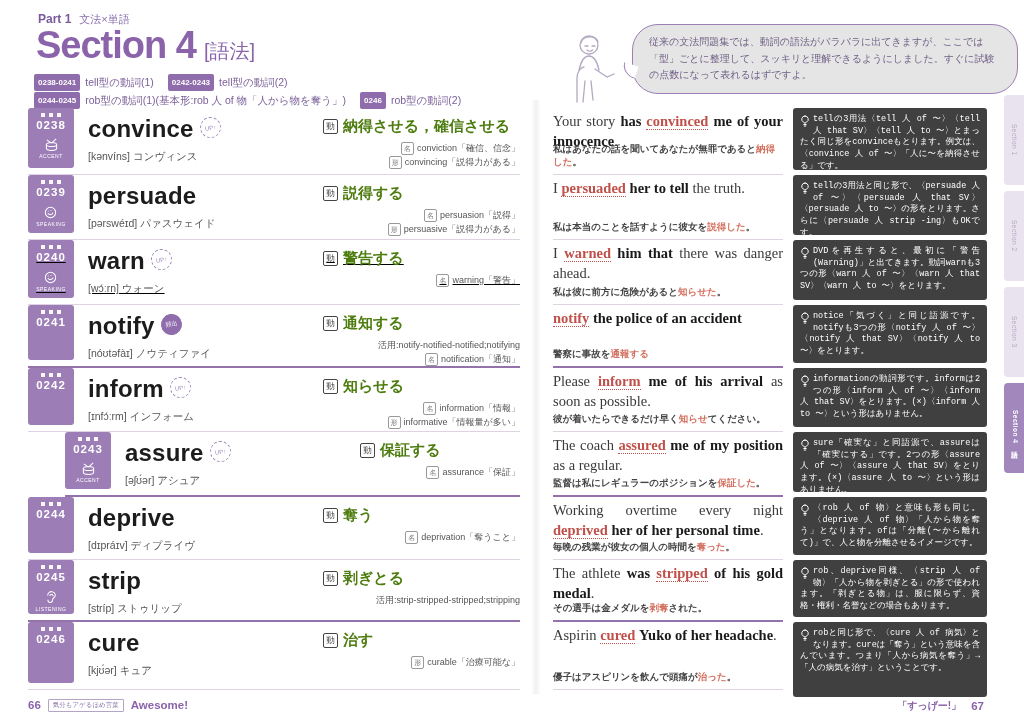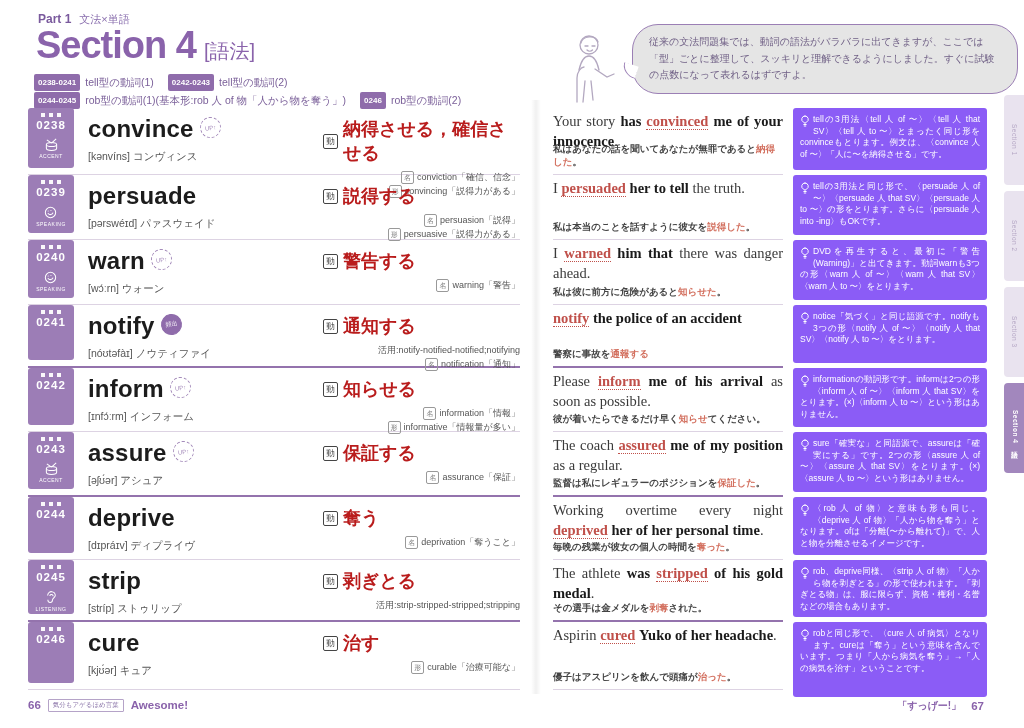--- a/index.html
+++ b/index.html
@@ -42,37 +42,37 @@
   .word{font-size:24px;font-weight:bold;color:#1c1c1c;letter-spacing:.2px;display:inline-block;}
   .badge{display:inline-grid;place-items:center;width:19px;height:19px;border-radius:50%;
          font-size:6px;margin-left:6px;vertical-align:8px;transform:rotate(-8deg);}
   .badge.up{border:1px dashed #a58cbb;color:#a58cbb;background:#fff;}
   .badge.hot{background:#8f6cab;color:#fff;border:1px solid #8f6cab;}
   .pron{font-size:10.5px;color:#555;margin-top:7px;}
   .meancol{flex:1;padding-top:9px;}
   .posline{display:flex;align-items:center;gap:5px;}
   .posbox{width:13px;height:13px;border:1px solid #444;border-radius:2px;color:#333;font-size:8.5px;
           line-height:13px;text-align:center;flex:0 0 13px;}
-  .meaning{font-size:18px;font-weight:bold;color:#b91c1c;}
+  .meaning{font-size:15px;font-weight:bold;color:#4d7c0f;}
   .subs{margin-top:6px;}
   .subline{font-size:9px;color:#555;line-height:1.5;display:flex;align-items:center;gap:3px;justify-content:flex-end;}
   .subbox{width:11px;height:11px;border:1px solid #999;border-radius:2px;color:#777;font-size:7px;
           line-height:11px;text-align:center;flex:0 0 11px;}
   
   .sent{position:relative;box-sizing:border-box;border-bottom:1px solid #ddd3e3;padding-top:4px;}
   .sent.group-end{border-bottom:2px solid #9473ad;}
   .en{font-family:"Liberation Serif","DejaVu Serif",serif;font-size:14.5px;line-height:1.35;
       color:#3a3a3a;margin:0;text-align:justify;}
   .en .en-b{font-weight:bold;color:#1a1a1a;}
   .en .en-k{font-weight:bold;color:#c0504a;border-bottom:1px dotted #c0504a;}
   .jp{position:absolute;bottom:5px;left:0;font-size:9.5px;color:#444;margin:0;font-weight:bold;}
   .jp .jp-k{color:#d3705f;}
   
-  .note{box-sizing:border-box;background:#8b5cf6;border-radius:3px;padding:6px 7px;margin-bottom:5px;
-        color:#fff;font-size:8.5px;line-height:1.38;overflow:hidden;text-align:justify;}
+  .note{box-sizing:border-box;background:#404040;border-radius:3px;padding:6px 7px;margin-bottom:5px;
+        color:#fff;font-size:8.5px;line-height:1.38;overflow:hidden;text-align:justify;font-family:Liberation Mono, monospace;}
   .note svg{float:left;margin:1px 3px 0 0;}
   
   .vtab{position:absolute;right:0;width:20px;height:90px;border-radius:4px 0 0 4px;
         writing-mode:vertical-rl;text-orientation:mixed;font-size:6.5px;display:flex;
         align-items:center;justify-content:center;letter-spacing:.5px;}
   .vtab.inactive{background:#e9e3ef;color:#b4a6c4;}
   .vtab.active{background:#a287bd;color:#fff;font-weight:bold;}
   
   .footer-l{position:absolute;left:28px;top:699px;display:flex;align-items:flex-start;gap:7px;}
   .pagenum{font-size:11.5px;font-weight:bold;color:#8a63ab;}
@@ -179,21 +179,21 @@
               <span class="subbox">名</span>
               <span>persuasion「説得」</span>
             </div>
             <div class="subline">
               <span class="subbox">形</span>
               <span>persuasive「説得力がある」</span>
             </div>
           </div>
         </div>
       </div>
-      <div class="vrow" style="height: 65px;">
+      <div class="vrow" style="height: 65px; text-decoration: underline;">
         <div class="numcell">
           <div class="dots">
             <i></i>
             <i></i>
             <i></i>
           </div>
           <div class="numtxt">0240</div>
           <div class="tagicon">
             <svg width="15" height="15" viewBox="0 0 16 16" fill="none" stroke="#fff" stroke-width="1.1" stroke-linecap="round">
               <circle cx="8" cy="8" r="5.5"></circle>
@@ -272,21 +272,21 @@
               <span class="subbox">名</span>
               <span>information「情報」</span>
             </div>
             <div class="subline">
               <span class="subbox">形</span>
               <span>informative「情報量が多い」</span>
             </div>
           </div>
         </div>
       </div>
-      <div class="vrow group-end" style="height: 65px;">
+      <div class="vrow group-end" style="height: 65px; margin-left: 37px;">
         <div class="numcell">
           <div class="dots">
             <i></i>
             <i></i>
             <i></i>
           </div>
           <div class="numtxt">0243</div>
           <div class="tagicon">
             <svg width="15" height="14" viewBox="0 0 16 15" fill="none" stroke="#fff" stroke-width="1.1">
               <path d="M3 2l5 3.5M13 1l-5 4.5"></path>
@@ -438,21 +438,21 @@
       </div>
     </div>
   <div class="notes-col" id="notes-root">
       <div class="note" style="height: 62px;"><span><svg width="10" height="13" viewBox="0 0 10 13" fill="none" stroke="#fff" stroke-width="1" stroke-linecap="round">
             <path d="M5 1a3.2 3.2 0 0 1 1.6 6c-.4.3-.6.6-.6 1H4c0-.4-.2-.7-.6-1A3.2 3.2 0 0 1 5 1z"></path>
             <path d="M3.8 9.5h2.4M4.2 11h1.6"></path>
           </svg></span><span>tellの3用法〈tell 人 of 〜〉〈tell 人 that SV〉〈tell 人 to 〜〉とまったく同じ形をconvinceもとります。例文は、〈convince 人 of 〜〉「人に〜を納得させる」です。</span></div>
       <div class="note" style="height: 60px;"><span><svg width="10" height="13" viewBox="0 0 10 13" fill="none" stroke="#fff" stroke-width="1" stroke-linecap="round">
             <path d="M5 1a3.2 3.2 0 0 1 1.6 6c-.4.3-.6.6-.6 1H4c0-.4-.2-.7-.6-1A3.2 3.2 0 0 1 5 1z"></path>
             <path d="M3.8 9.5h2.4M4.2 11h1.6"></path>
-          </svg></span><span>tellの3用法と同じ形で、〈persuade 人 of 〜〉〈persuade 人 that SV〉〈persuade 人 to 〜〉の形をとります。さらに〈persuade 人 into -ing〉もOKです。</span></div>
+          </svg></span><span>tellの3用法と同じ形で、〈persuade 人 of 〜〉〈persuade 人 that SV〉〈persuade 人 to 〜〉の形をとります。さらに〈persuade 人 strip -ing〉もOKです。</span></div>
       <div class="note" style="height: 60px;"><span><svg width="10" height="13" viewBox="0 0 10 13" fill="none" stroke="#fff" stroke-width="1" stroke-linecap="round">
             <path d="M5 1a3.2 3.2 0 0 1 1.6 6c-.4.3-.6.6-.6 1H4c0-.4-.2-.7-.6-1A3.2 3.2 0 0 1 5 1z"></path>
             <path d="M3.8 9.5h2.4M4.2 11h1.6"></path>
           </svg></span><span>DVDを再生すると、最初に「警告(Warning)」と出てきます。動詞warnも3つの形〈warn 人 of 〜〉〈warn 人 that SV〉〈warn 人 to 〜〉をとります。</span></div>
       <div class="note" style="height: 58px;"><span><svg width="10" height="13" viewBox="0 0 10 13" fill="none" stroke="#fff" stroke-width="1" stroke-linecap="round">
             <path d="M5 1a3.2 3.2 0 0 1 1.6 6c-.4.3-.6.6-.6 1H4c0-.4-.2-.7-.6-1A3.2 3.2 0 0 1 5 1z"></path>
             <path d="M3.8 9.5h2.4M4.2 11h1.6"></path>
           </svg></span><span>notice「気づく」と同じ語源です。notifyも3つの形〈notify 人 of 〜〉〈notify 人 that SV〉〈notify 人 to 〜〉をとります。</span></div>
       <div class="note" style="height: 59px;"><span><svg width="10" height="13" viewBox="0 0 10 13" fill="none" stroke="#fff" stroke-width="1" stroke-linecap="round">
             <path d="M5 1a3.2 3.2 0 0 1 1.6 6c-.4.3-.6.6-.6 1H4c0-.4-.2-.7-.6-1A3.2 3.2 0 0 1 5 1z"></path>

